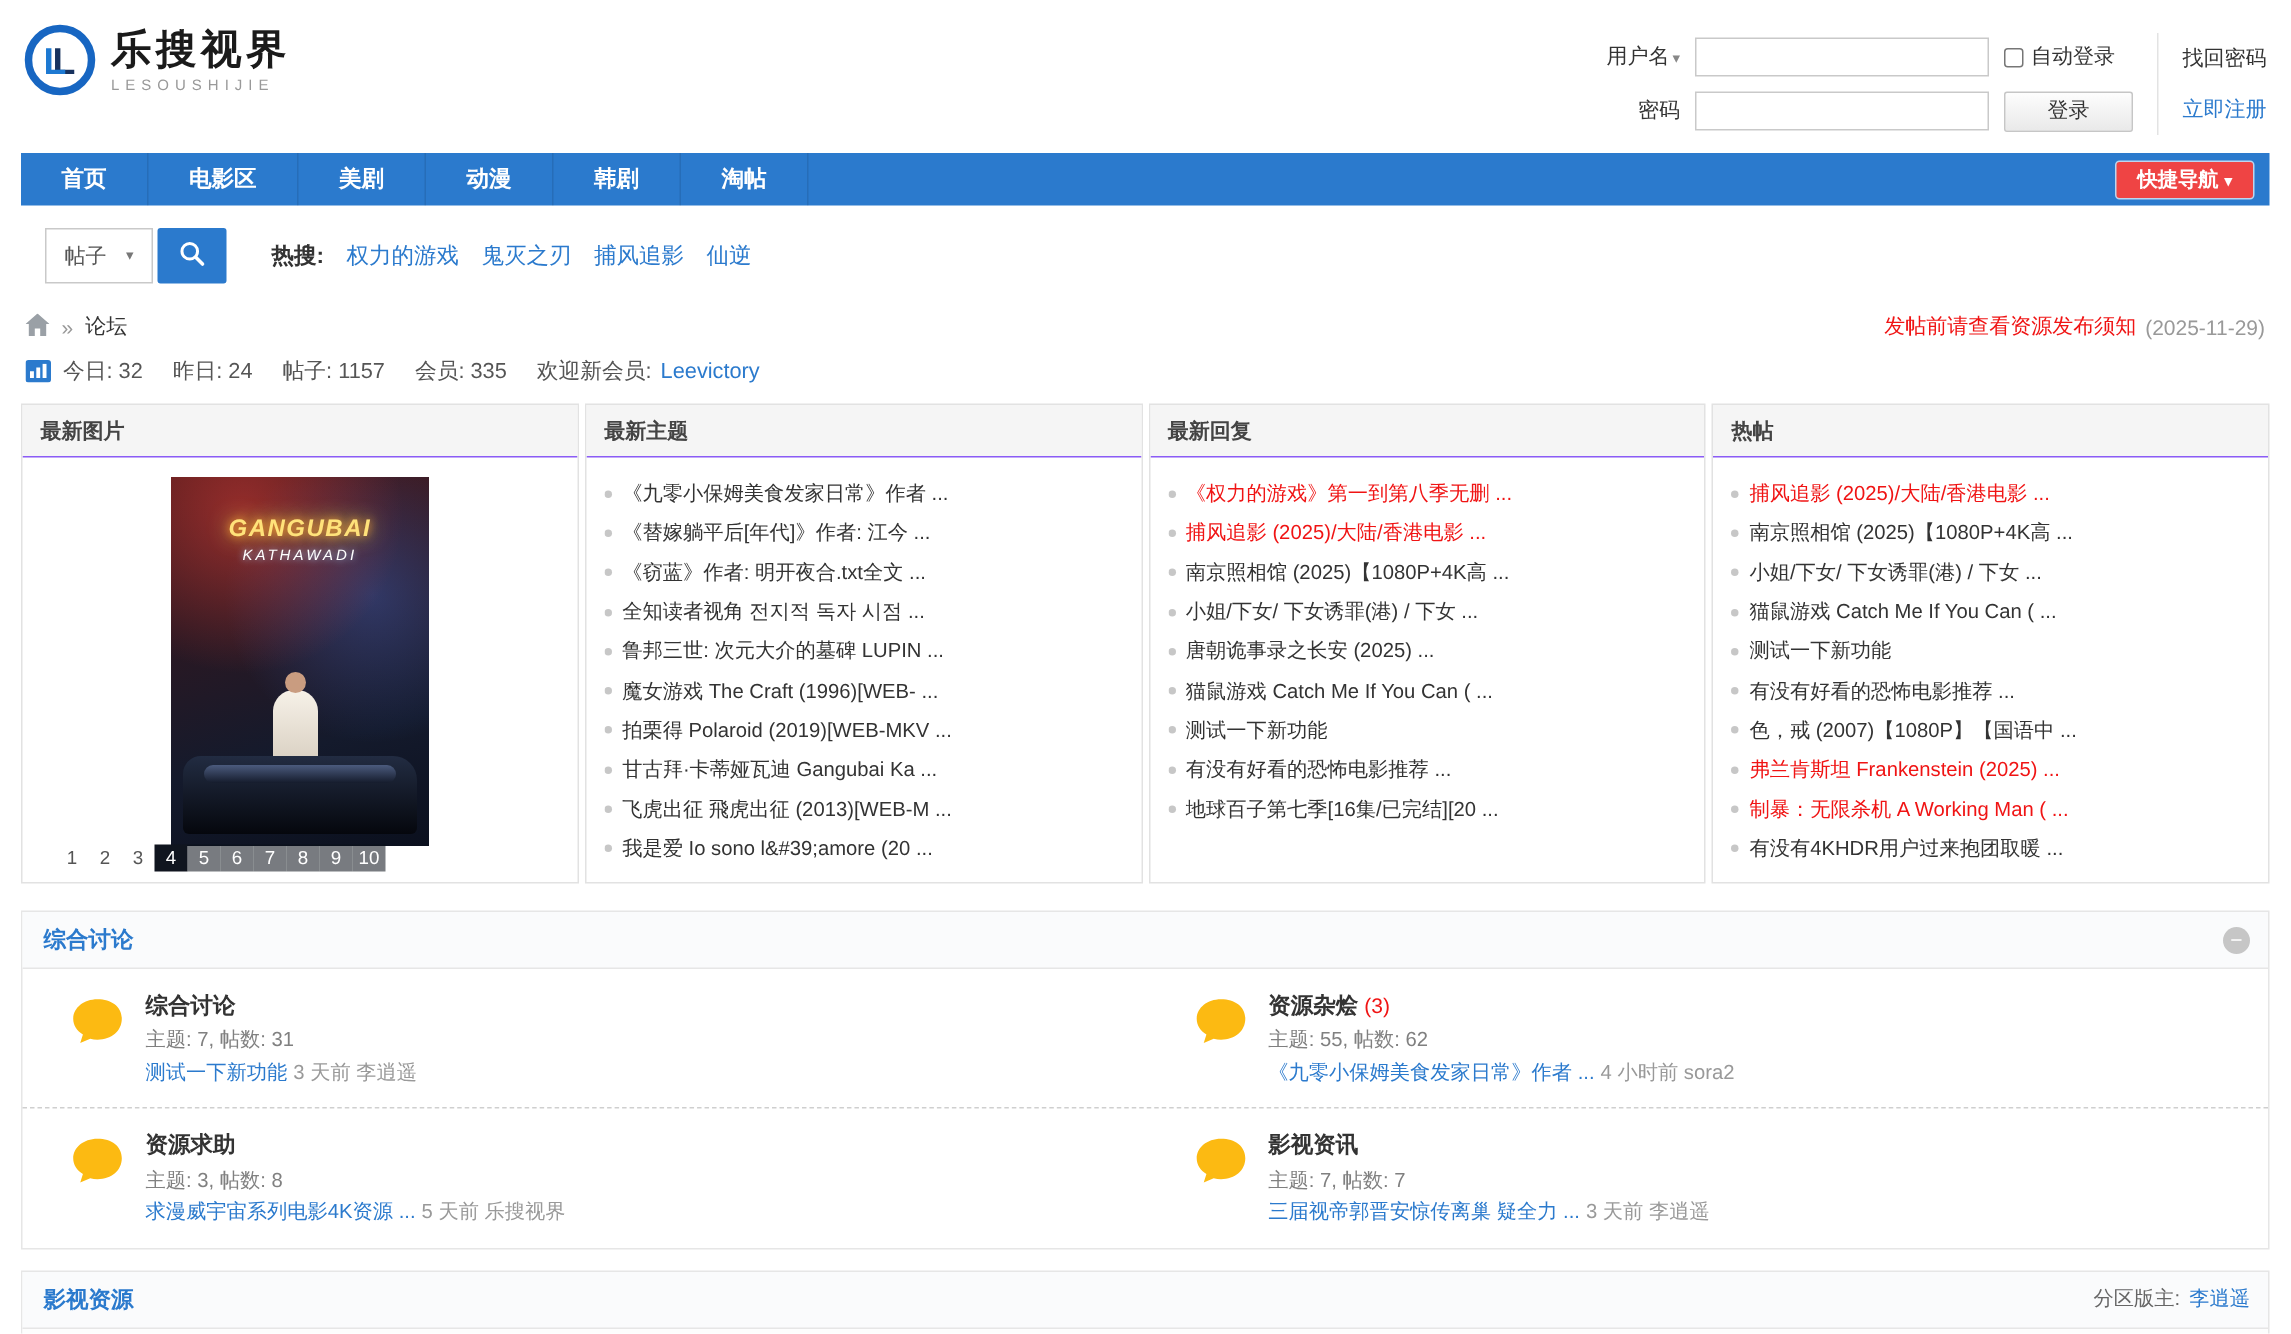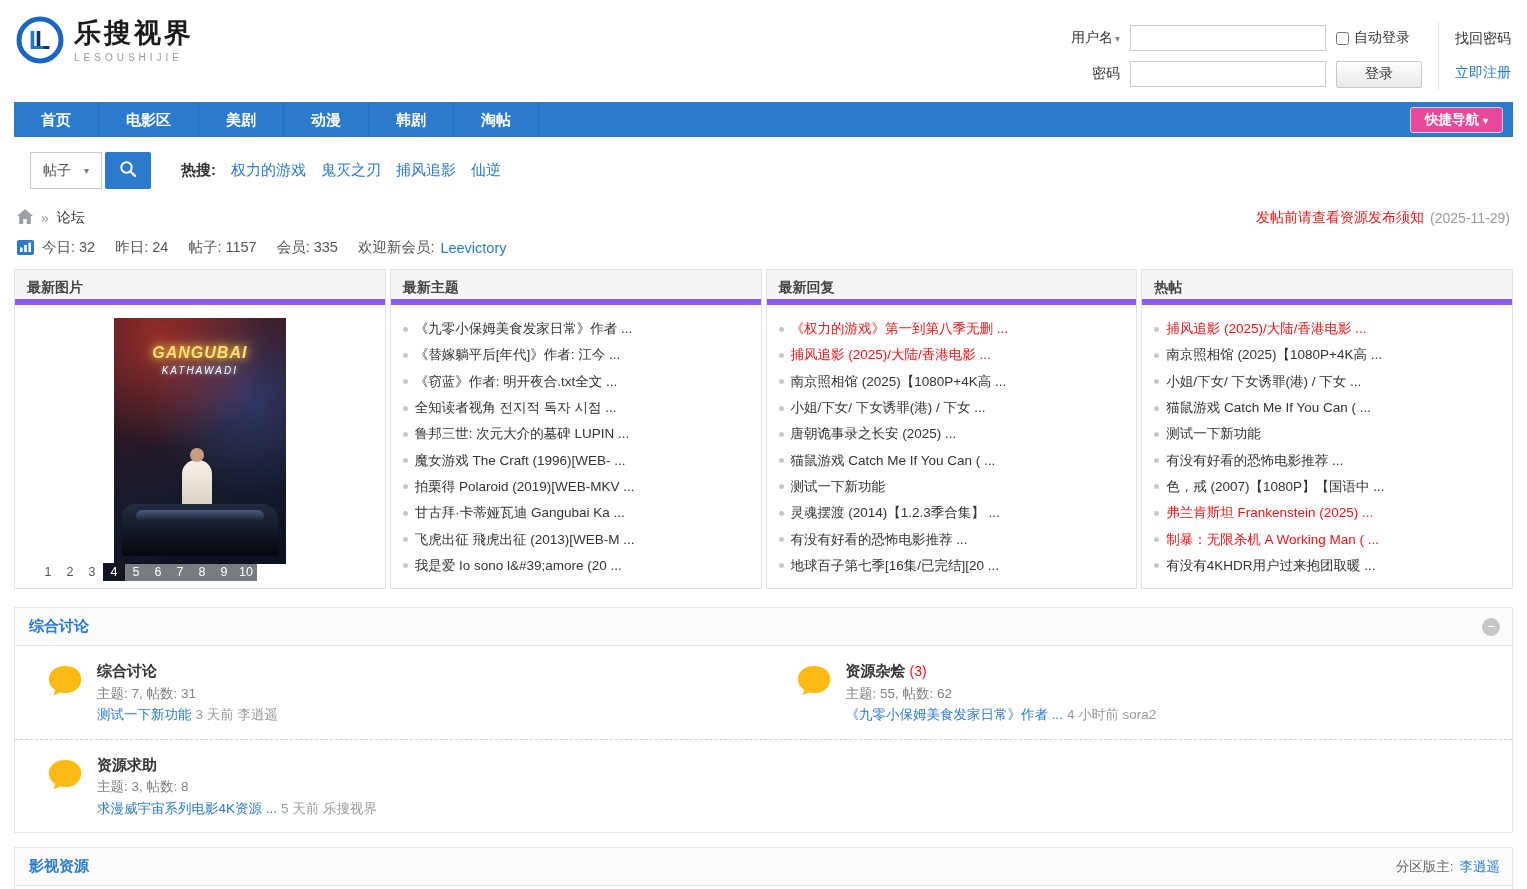--- a/index.html
+++ b/index.html
@@ -26,21 +26,21 @@
   .login-links { border-left:1px solid #e3e3e3; margin-left:16px; padding-left:16px;
                  display:flex; flex-direction:column; justify-content:space-around; }
   .find-pass { color:#333; }
   .register { color:#2b7acd; }
 
   
   .nav { height:35px; background:#2b7acd; display:flex; align-items:stretch; }
   .nav-item { line-height:35px; padding:0 27px; color:#fff; font-weight:bold; font-size:15px;
               border-right:1px solid rgba(0,0,0,.10); }
   .quick-nav { margin-left:auto; align-self:center; margin-right:10px; height:26px; line-height:24px;
-               padding:0 14px; border:1px solid #bcd6f0; border-radius:3px; background:#ec4899;
+               padding:0 14px; border:1px solid #bcd6f0; border-radius:3px; background:#ef4444;
                color:#fff; font-weight:bold; font-size:13.5px; cursor:pointer;font-family:Liberation Serif, serif; }
   .quick-nav .caret { font-size:10px; margin-left:4px; }
 
   
   .search-row { margin-top:15px; display:flex; align-items:center; padding-left:16px; }
   .search-input { width:508px; height:37px; border:1px solid #c9c9c9; border-right:none; padding:0 12px; font-size:14px; color:#333; }
   .search-input::placeholder { color:#9a9a9a; }
   .search-type { width:72px; height:37px; border:1px solid #c9c9c9; display:flex; align-items:center; justify-content:center;
                  gap:13px; color:#555; background:#fff; cursor:pointer; }
   .search-type .caret { font-size:10px; color:#777; }
@@ -59,21 +59,21 @@
   .notice-date { color:#999; }
   .stats-row { margin-top:11px; display:flex; align-items:center; padding:0 3px; color:#555; font-size:14.5px; }
   .stats-row .sicon { margin-right:8px; display:inline-flex; }
   .stat-item { margin-right:20px; }
   .welcome-label { margin-right:6px; }
   .new-member { color:#2b7acd; }
 
   
   .panels { margin-top:12px; display:grid; grid-template-columns:repeat(4,1fr); gap:4px; }
   .panel { border:1px solid #e2e2e2; background:#fff; height:320px; overflow:hidden; }
-  .panel-hd { height:35px; line-height:34px; background:#f5f5f5; border-bottom:6px solid #8b5cf6;
+  .panel-hd { height:35px; line-height:34px; background:#f5f5f5; border-bottom:1px solid #8b5cf6;
               padding-left:12px; font-weight:bold; font-size:14px; color:#444; }
   .panel-list { list-style:none; margin:0; padding:11px 8px 0 12px; }
   .panel-list li { height:26.3px; display:flex; align-items:center; white-space:nowrap; overflow:hidden; font-size:13.5px; }
   .dot { width:5px; height:5px; border-radius:50%; background:#c7c7c7; margin-right:7px; flex:none; }
   .panel-list a { color:#333; }
   .panel-list a.red { color:#f01414; }
 
   
   .img-body { position:relative; height:284px; }
   .poster { position:absolute; left:50%; top:13px; transform:translateX(-50%); width:172px; height:246px; cursor:pointer;
@@ -324,24 +324,20 @@
         <li>
             <span class="dot"></span>
             <a>猫鼠游戏 Catch Me If You Can ( ...</a>
           </li>
         <li>
             <span class="dot"></span>
             <a>测试一下新功能</a>
           </li>
         <li>
             <span class="dot"></span>
-            <a>灵魂摆渡 (2014)【1.2.3季合集】 ...</a>
-          </li>
-        <li>
-            <span class="dot"></span>
             <a>有没有好看的恐怖电影推荐 ...</a>
           </li>
         <li>
             <span class="dot"></span>
             <a>地球百子第七季[16集/已完结][20 ...</a>
           </li>
       </ul>
     </div>
 
     <div class="panel">
@@ -430,20 +426,32 @@
           <svg width="36" height="33" viewBox="0 0 40 36">
               <path d="M20 2 C9.5 2 2 8.6 2 16.5 c0 4.8 2.8 9 7.2 11.7 l-2 6.3 7.4 -3.2 c1.7 .4 3.5 .7 5.4 .7 10.5 0 18 -6.6 18 -15.5 S30.5 2 20 2 z" fill="#fcba12"></path>
             </svg>
         </span>
         <div class="f-body">
           <div><a class="f-name">资源求助</a><span class="f-new"></span></div>
           <div class="f-stats">主题: 3, 帖数: 8</div>
           <div class="f-last"><a>求漫威宇宙系列电影4K资源 ...</a><span class="f-meta">5 天前 乐搜视界</span></div>
         </div>
       </div>
+      <div class="forum-cell">
+        <span class="f-icon">
+          <svg width="36" height="33" viewBox="0 0 40 36">
+              <path d="M20 2 C9.5 2 2 8.6 2 16.5 c0 4.8 2.8 9 7.2 11.7 l-2 6.3 7.4 -3.2 c1.7 .4 3.5 .7 5.4 .7 10.5 0 18 -6.6 18 -15.5 S30.5 2 20 2 z" fill="#fcba12"></path>
+            </svg>
+        </span>
+        <div class="f-body">
+          <div><a class="f-name">影视资讯</a><span class="f-new"></span></div>
+          <div class="f-stats">主题: 7, 帖数: 7</div>
+          <div class="f-last"><a>三届视帝郭晋安惊传离巢  疑全力 ...</a><span class="f-meta">3 天前 李逍遥</span></div>
+        </div>
+      </div>
     </div>
   </div>
 
   <div class="section" style="margin-top:14px;">
     <div class="section-hd">
       <span class="section-title">影视资源</span>
       <span class="section-right">
         <span>分区版主:</span>
         <a class="mod-link">李逍遥</a>
       </span>

